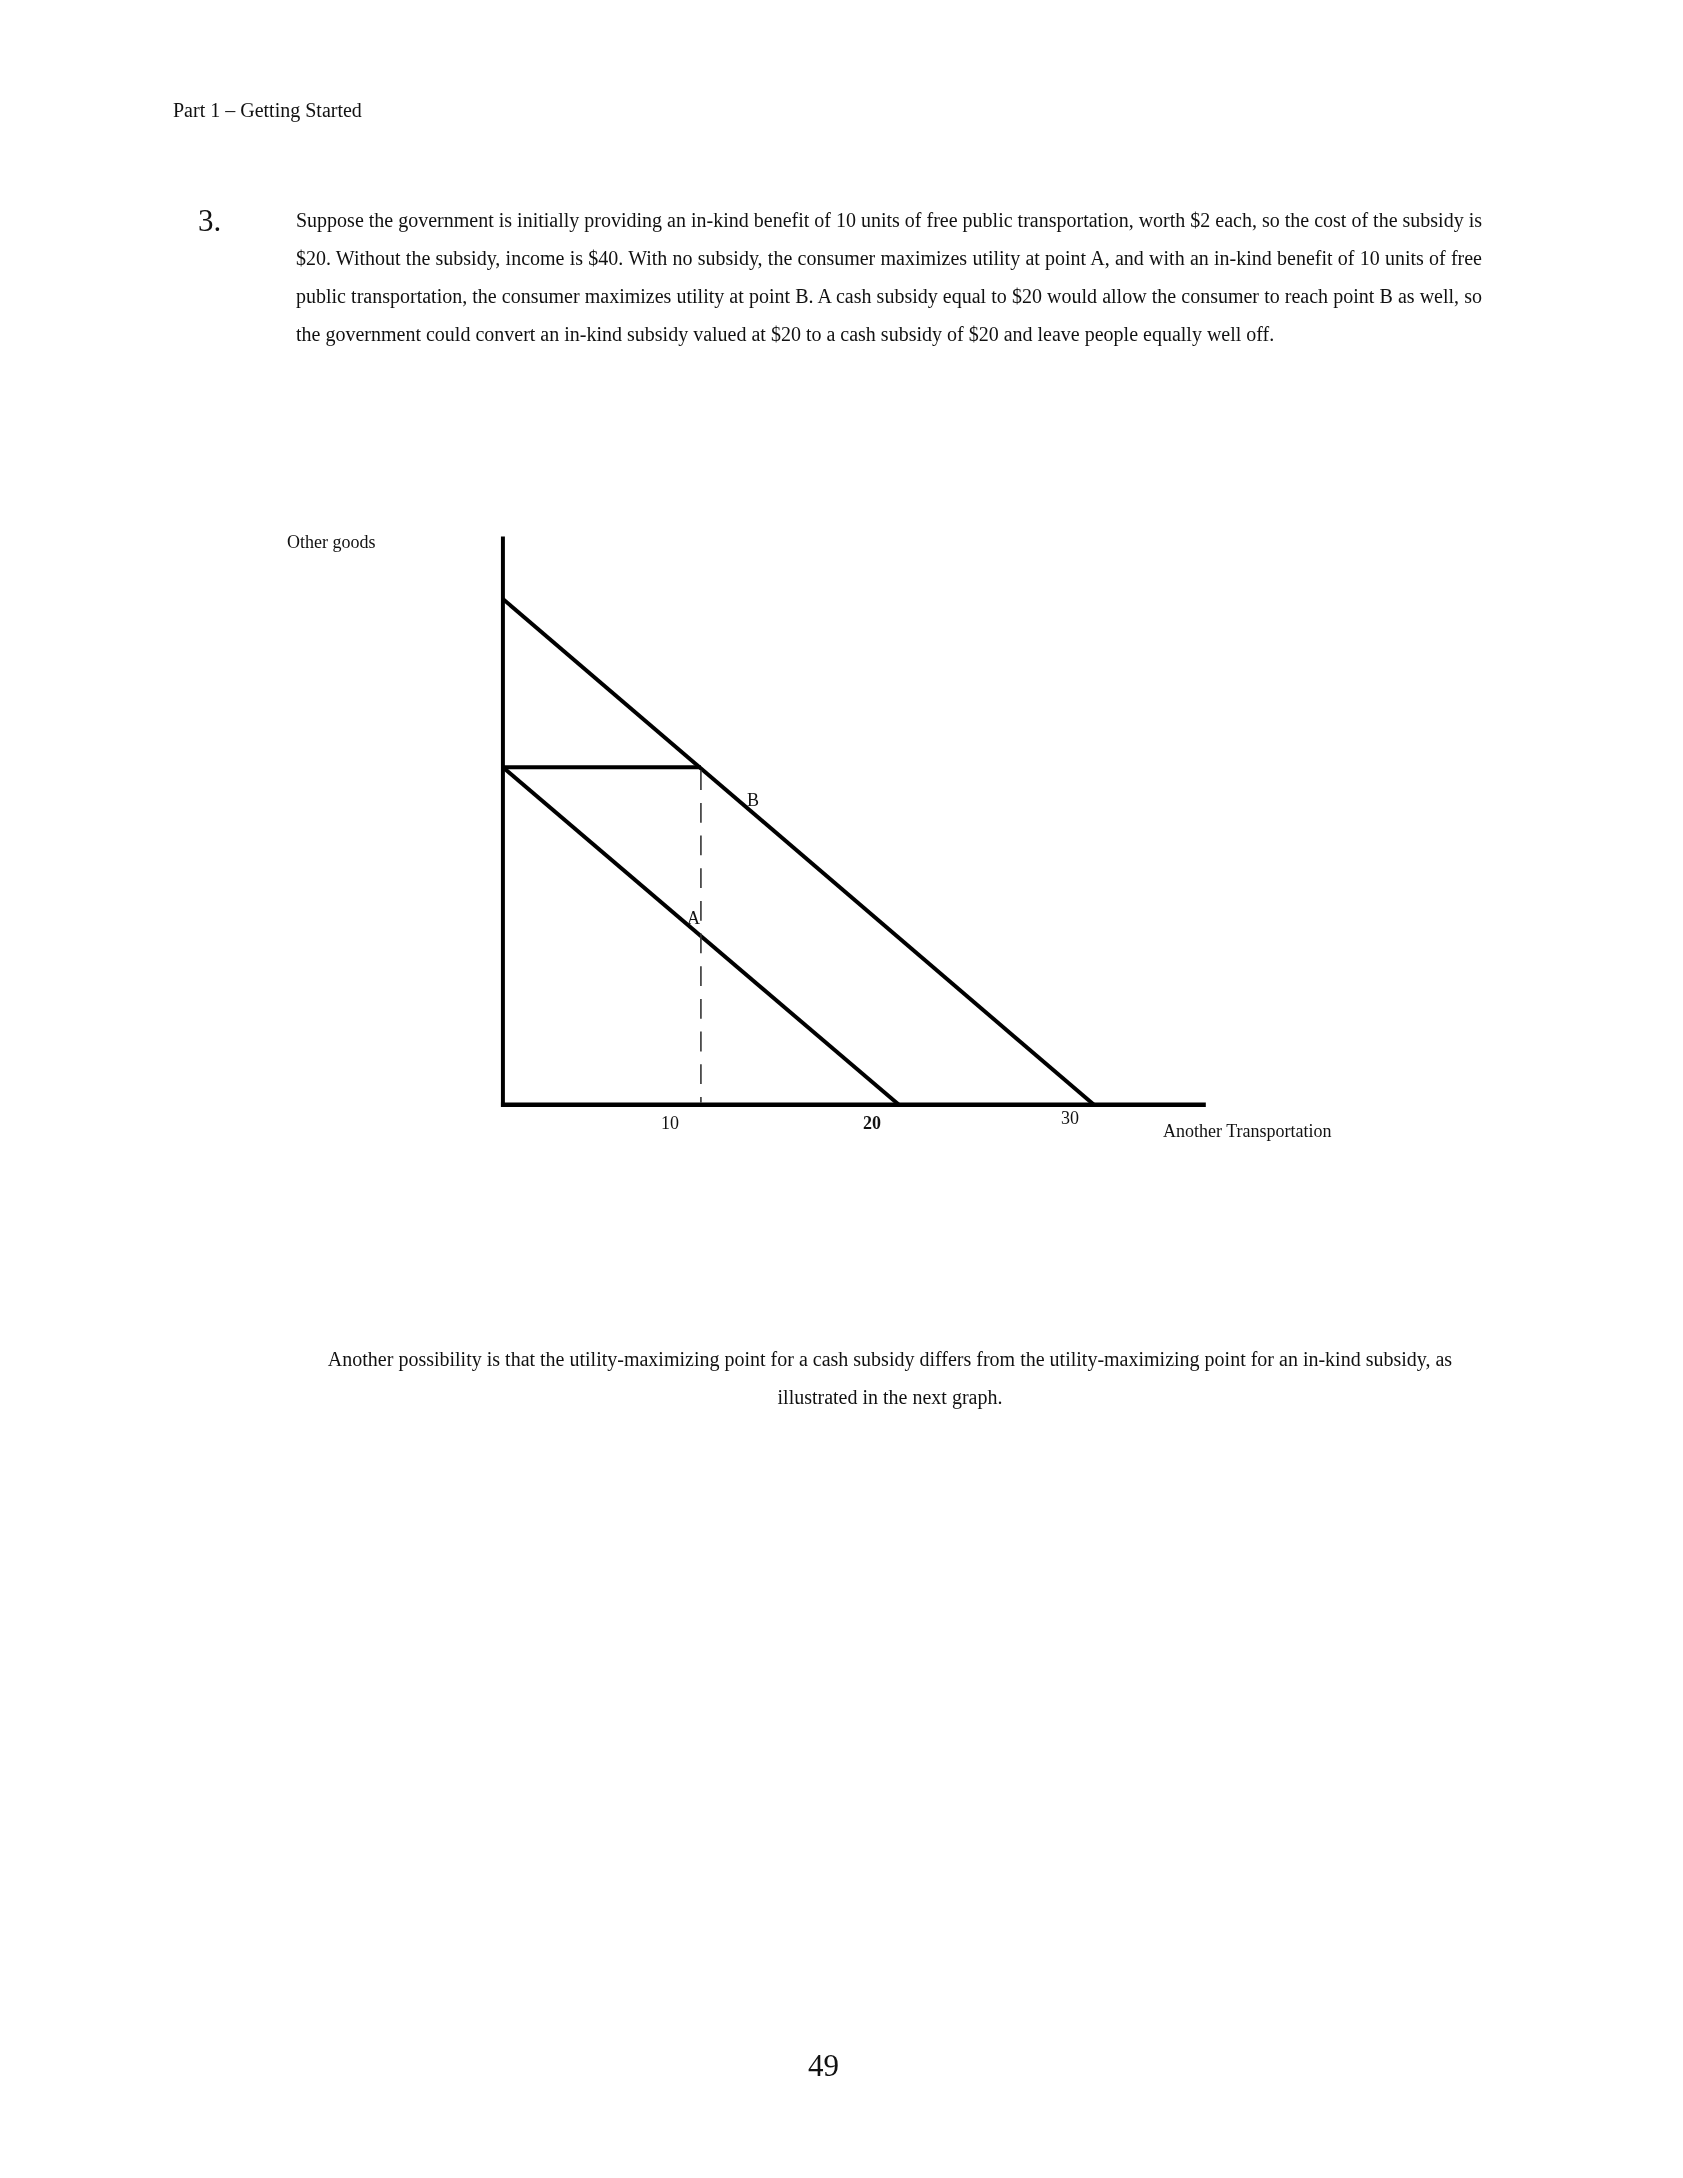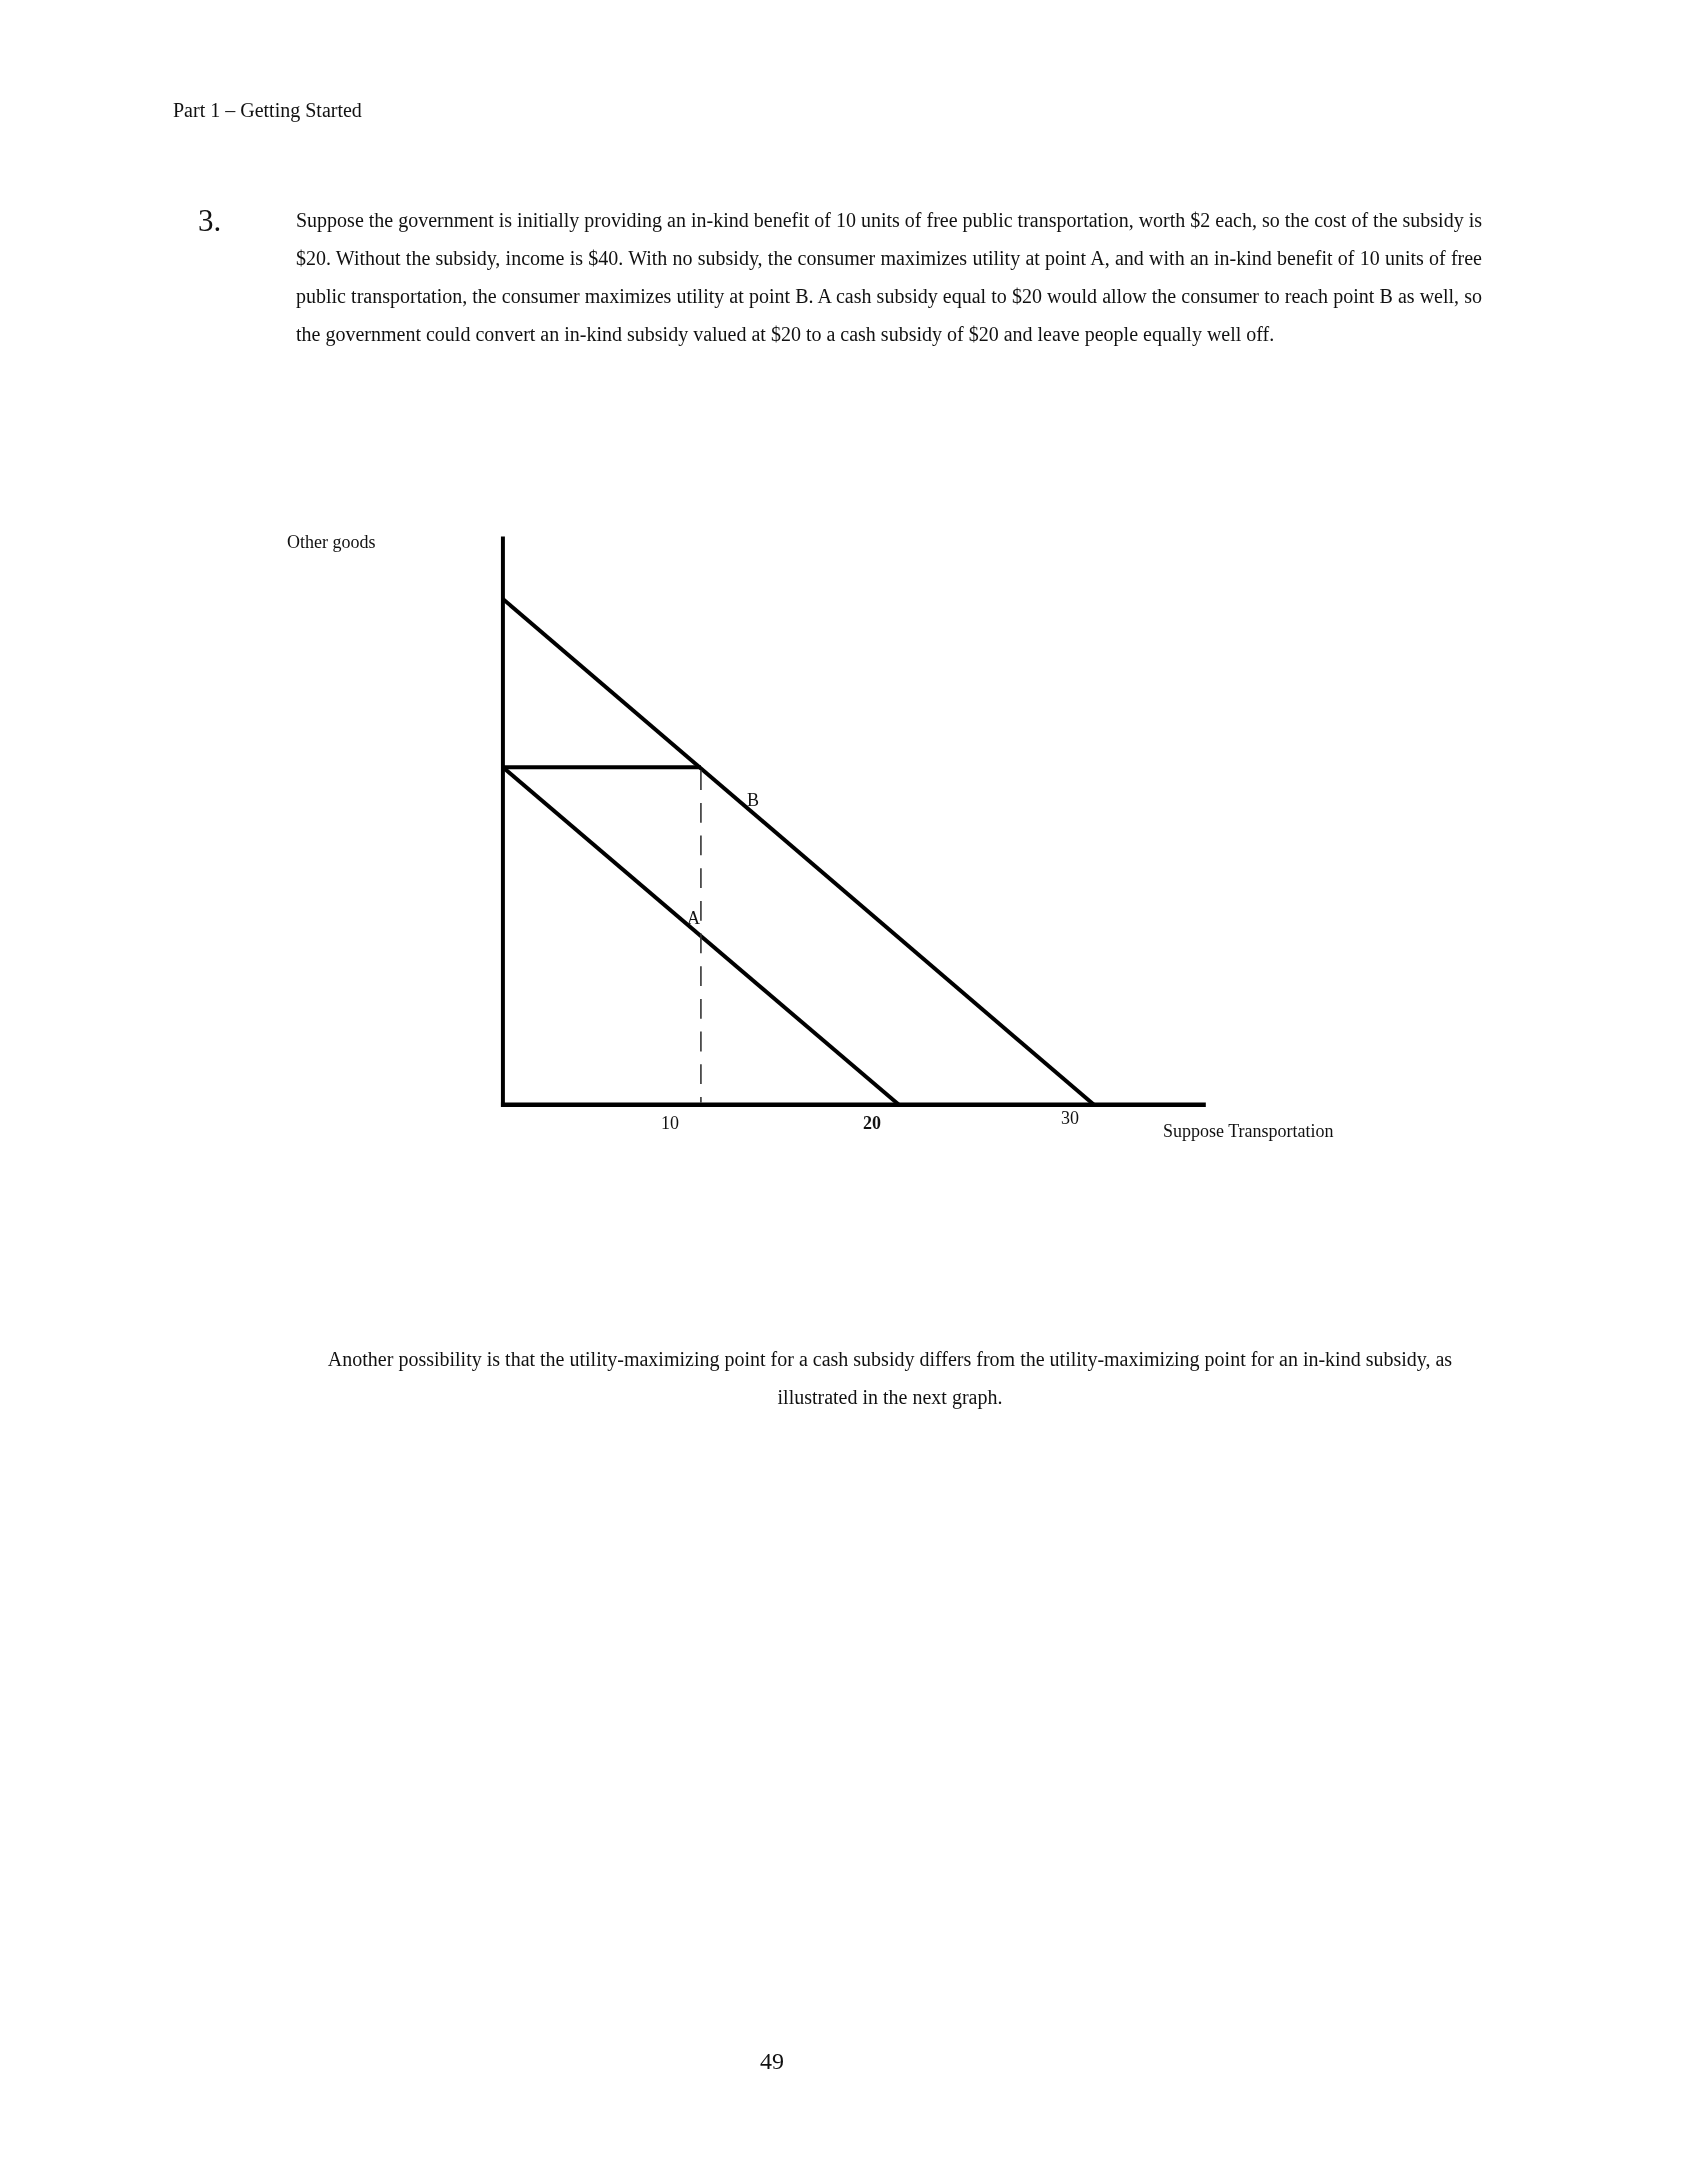--- a/index.html
+++ b/index.html
@@ -5,21 +5,21 @@
   html, body { margin:0; padding:0; background:#ffffff; }
   body { width:1683px; height:2178px; position:relative; overflow:hidden;
          font-family:"Liberation Serif","DejaVu Serif",serif; color:#111; }
   .abs { position:absolute; }
   .header { left:173px; top:99px; font-size:20px; white-space:nowrap; }
   .qnum { left:198px; top:203px; font-size:31px; }
   .para { left:296px; width:1186px; font-size:20px; line-height:38px; text-align:justify; }
   .p1 { top:201px; }
   .p2 { top:1340px; text-align:center; width:1188px; }
   .lbl { font-size:18px; white-space:nowrap; }
-  .pagenum { left:760px; top:2048px; font-size:24px; }
+  .pagenum { left:808px; top:2048px; font-size:31px; }
   svg.chart { position:absolute; left:0; top:0; }
 </style>
 </head>
 <body>
 
 <div class="abs header">Part 1 – Getting Started</div>
 
 <div class="abs qnum">3.</div>
 <div class="abs para p1">Suppose the government is initially providing an in-kind benefit of 10 units of free public transportation, worth $2 each, so the cost of the subsidy is $20.  Without the subsidy, income is $40.  With no subsidy, the consumer maximizes utility at point A, and with an in-kind benefit of 10 units of free public transportation, the consumer maximizes utility at point B.  A cash subsidy equal to $20 would allow the consumer to reach point B as well, so the government could convert an in-kind subsidy valued at $20 to a cash subsidy of $20 and leave people equally well off.</div>
 
@@ -32,21 +32,21 @@
     <line x1="508" y1="605" x2="1105" y2="1116" stroke="#000" stroke-width="4"></line>
 
     <line x1="508" y1="775" x2="908" y2="1116" stroke="#000" stroke-width="4"></line>
 
     <line x1="508" y1="775" x2="708" y2="775" stroke="#000" stroke-width="4"></line>
 
     <line x1="708" y1="778" x2="708" y2="1114" stroke="#333" stroke-width="1.6" stroke-dasharray="20,13"></line>
   </svg>
 
   <div class="abs lbl" style="left:287px; top:532px;">Other goods</div>
-  <div class="abs lbl" style="left:1163px; top:1121px;">Suppose Transportation</div>
+  <div class="abs lbl" style="left:1163px; top:1121px;">Another Transportation</div>
 
   <div class="abs lbl" style="left:661px; top:1113px;">10</div>
   <div class="abs lbl" style="left:863px; top:1113px;font-weight:bold;">20</div>
   <div class="abs lbl" style="left:1061px; top:1108px;">30</div>
 
   <div class="abs lbl" style="left:747px; top:790px;">B</div>
   <div class="abs lbl" style="left:687px; top:908px;">A</div>
 </div>
 
 <div class="abs para p2">Another possibility is that the utility-maximizing point for a cash subsidy differs from the utility-maximizing point for an in-kind subsidy, as illustrated in the next graph.</div>

